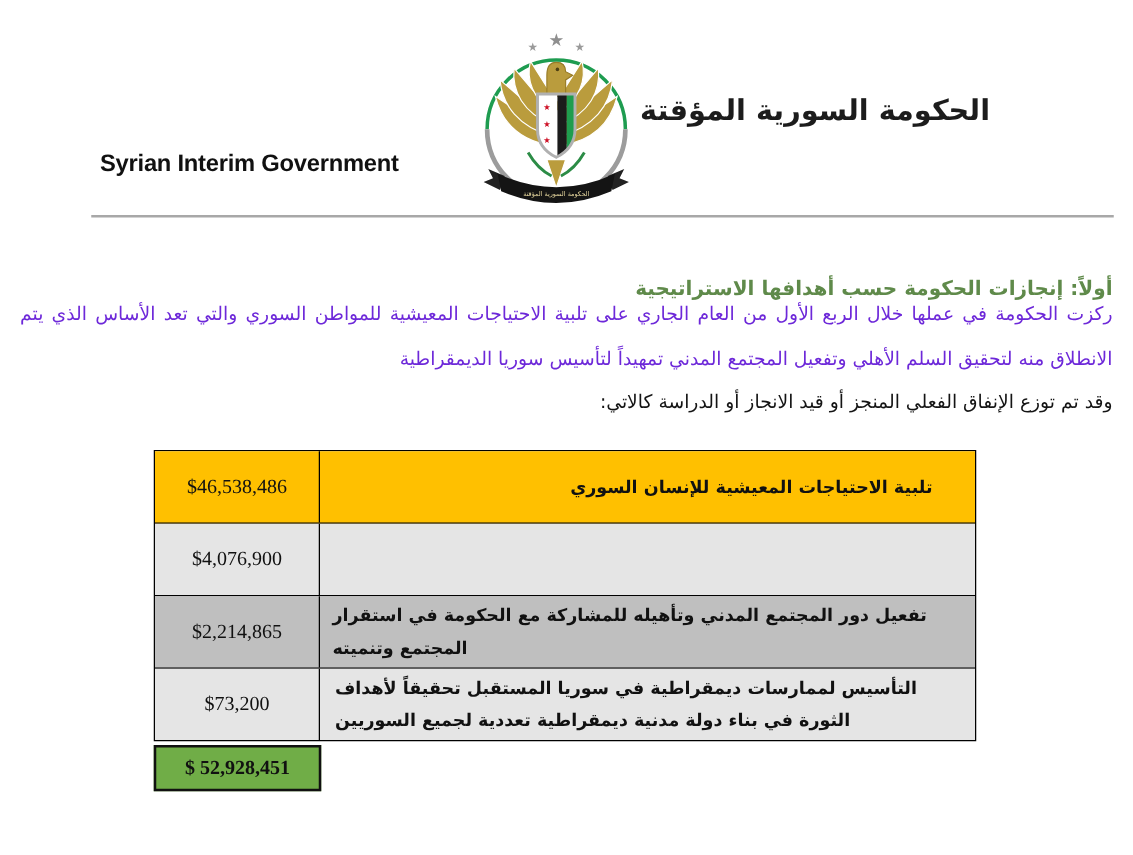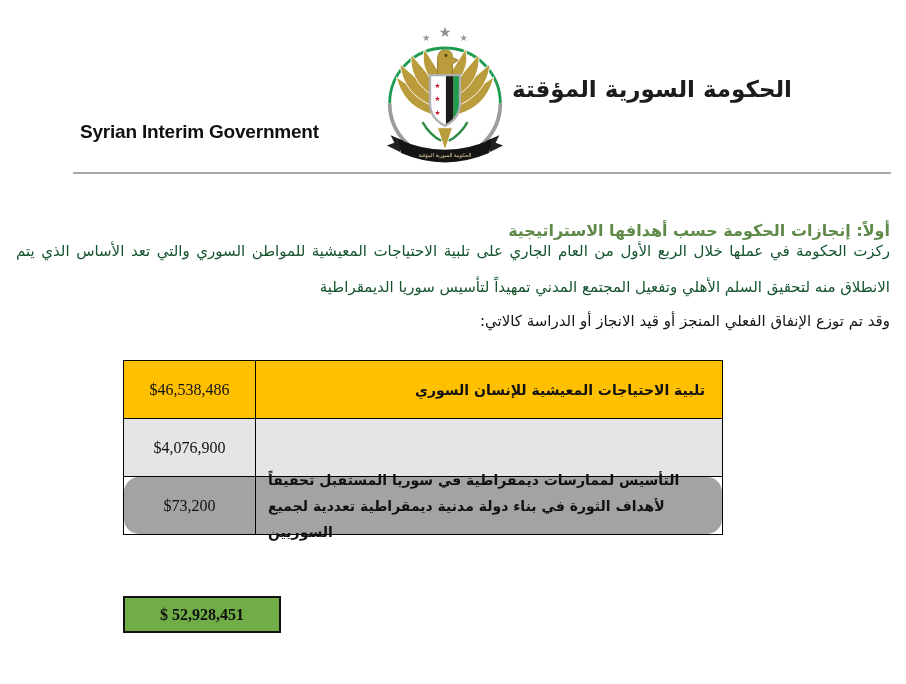--- a/index.html
+++ b/index.html
@@ -22,47 +22,47 @@
     position:absolute;left:73px;top:172px;width:818px;height:2px;
     background:#a8a8a8;
   }
   
   .section-heading{
     position:absolute;right:16px;top:202px;direction:rtl;
     font-weight:bold;font-size:16px;margin-top:19px;
   }
   .paragraph{
     position:absolute;left:16px;top:233px;width:874px;direction:rtl;
-    text-align:justify;font-size:15px;line-height:36px;color:#14532d;
+    text-align:justify;font-size:15px;line-height:36px;color:#6d28d9;
   }
   .intro-line{
     position:absolute;right:16px;top:312px;direction:rtl;
     font-size:15px;color:#141414;
   }
   
   .budget-table{
-    position:absolute;left:123px;top:360px;width:600px;
+    position:absolute;left:123px;top:360px;width:658px;
     border:1px solid #000;box-sizing:border-box;
   }
   .t-row{display:flex;height:57px;border-bottom:1px solid #000;}
   .t-row:last-child{border-bottom:none;}
   .t-amount{
     width:132px;flex:none;border-right:1px solid #000;box-sizing:border-box;
     display:flex;align-items:center;justify-content:center;
     font-family:"Liberation Serif",serif;font-size:16px;color:#111;
   }
   .t-label{
     flex:1;direction:rtl;display:flex;align-items:center;
-    padding:2px 17px 2px 10px;box-sizing:border-box;
+    padding:2px 34px 2px 10px;box-sizing:border-box;
     font-weight:bold;font-size:14px;line-height:26px;color:#111;
     text-align:left;
   }
   .t-label.centered{justify-content:center;text-align:left;padding:5px 12px;}
   .t-total{
-    position:absolute;left:123px;top:596px;width:158px;height:37px;
+    position:absolute;left:123px;top:596px;width:134px;height:37px;
     border:2px solid #111;box-sizing:border-box;
     display:flex;align-items:center;justify-content:center;
     font-family:"Liberation Serif",serif;font-weight:bold;font-size:16px;color:#111;
   }
 </style>
 </head>
 <body>
 
 <div class="page">
 
@@ -132,21 +132,25 @@
   <div class="intro-line">وقد تم توزع الإنفاق الفعلي المنجز أو قيد الانجاز أو الدراسة كالاتي:</div>
 
   <div class="budget-table">
     <div class="t-row" style="background-color: rgb(255, 192, 0);">
       <div class="t-amount">$46,538,486</div>
       <div class="t-label">تلبية الاحتياجات المعيشية للإنسان السوري</div>
     </div>
     <div class="t-row" style="background-color: #e5e5e5;">
       <div class="t-amount">$4,076,900</div>
     </div>
-    <div class="t-row" style="background-color: #a3a3a3; border-radius: 15px;">
+    <div class="t-row" style="background-color: rgb(191, 191, 191);">
+      <div class="t-amount">$2,214,865</div>
+      <div class="t-label">تفعيل دور المجتمع المدني وتأهيله للمشاركة مع الحكومة في استقرار المجتمع وتنميته</div>
+    </div>
+    <div class="t-row" style="background-color: #e5e5e5;">
       <div class="t-amount">$73,200</div>
       <div class="t-label centered">التأسيس لممارسات ديمقراطية في سوريا المستقبل تحقيقاً لأهداف الثورة في بناء دولة مدنية ديمقراطية تعددية لجميع السوريين</div>
     </div>
   </div>
 
   <div class="t-total" style="background-color: rgb(112, 173, 71);">$ 52,928,451</div>
 
 </div>
 
 </body></html>

